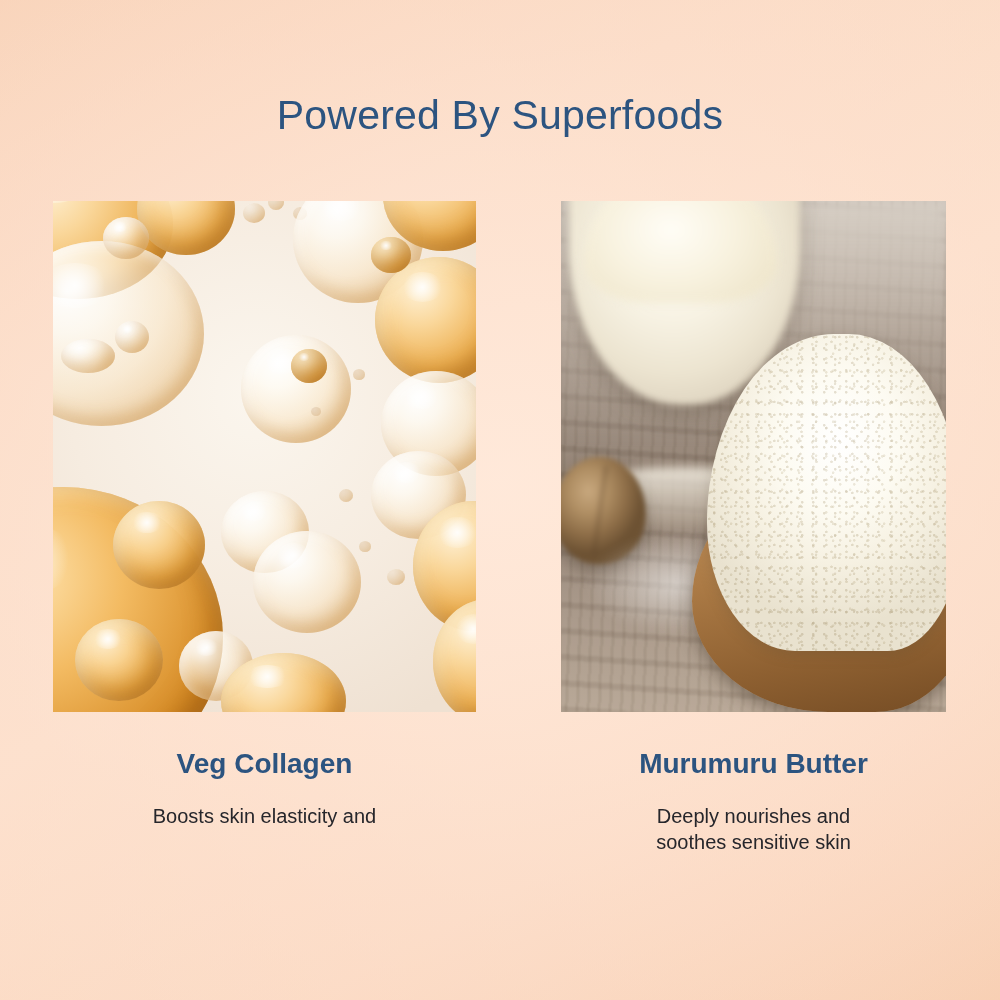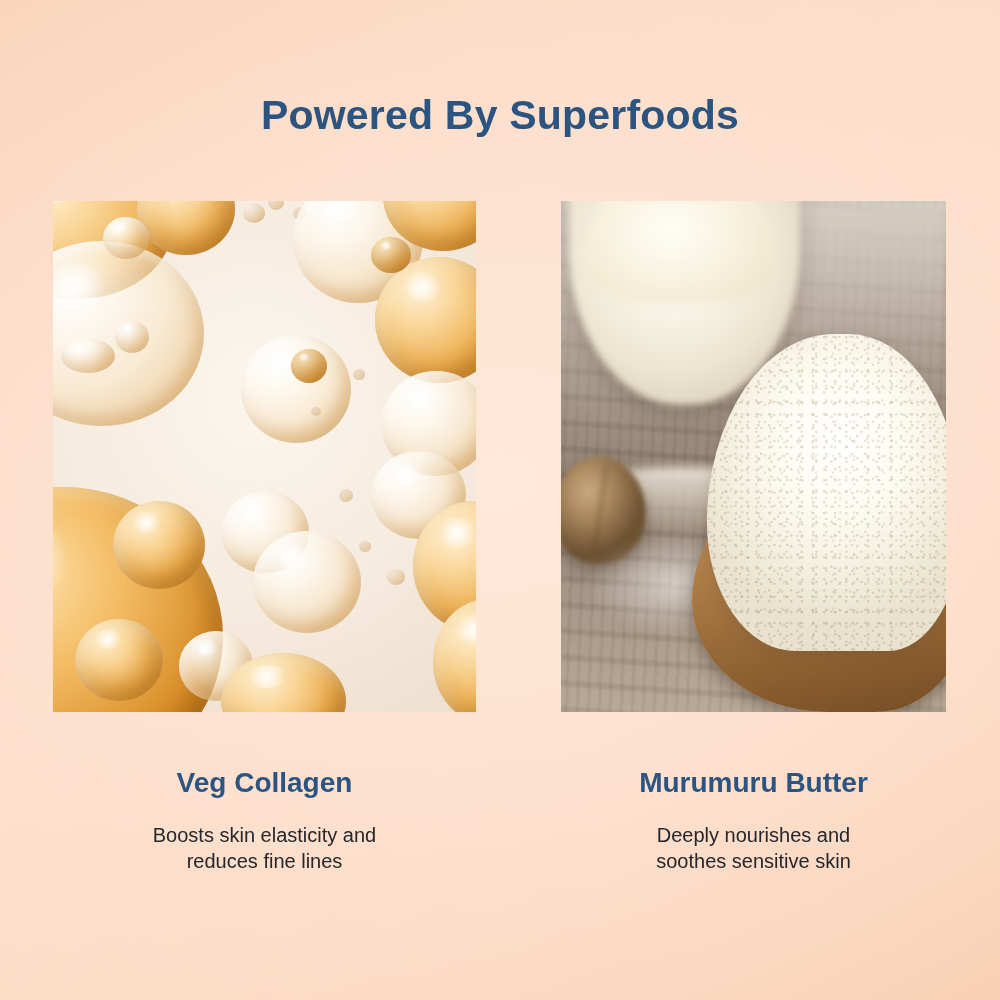--- a/index.html
+++ b/index.html
@@ -27,21 +27,21 @@
   }
 
   
   .title {
     position: absolute;
     left: 0;
     right: 0;
     top: 93px;
     text-align: center;
     font-size: 41px;
-    font-weight: 700;
+    font-weight: 400;
     letter-spacing: 0.2px;
     color: #2c5480;
     line-height: 1.12;
     white-space: nowrap;
   }
 
   
   .cards {
     position: absolute;
     left: 53px;
@@ -218,21 +218,21 @@
     left: 4%;
     bottom: 14%;
     width: 52%;
     height: 22%;
     background: radial-gradient(60% 60% at 50% 50%, rgba(255,255,255,0.55) 0%, rgba(255,255,255,0) 75%);
     filter: blur(5px);
   }
 
   
   .caption {
-    margin-top: 54px;
+    margin-top: 35px;
     text-align: center;
   }
   .ing-name {
     font-size: 28px;
     font-weight: 700;
     color: #2c5480;
     line-height: 1.2;
     white-space: nowrap;
   }
   .ing-desc {
@@ -295,21 +295,20 @@
         <div class="bub amber" style="left:168px; top:452px; width:125px; height:96px;"></div>
         <div class="bub pale nohl" style="left:286px; top:288px; width:14px; height:13px;"></div>
         <div class="bub pale nohl" style="left:306px; top:340px; width:12px; height:11px;"></div>
         <div class="bub pale nohl" style="left:334px; top:368px; width:18px; height:16px;"></div>
       </div>
 
       <div class="caption">
         <div class="ing-name">Veg Collagen</div>
         <div class="ing-desc">
           <span class="ln">Boosts skin elasticity and</span>
-          <span class="ln">reduces fine lines</span>
         </div>
       </div>
     </div>
 
     <div class="card right">
 
       <div class="photo">
         <div class="butter-bg"></div>
         <div class="wood-grain"></div>
         <div class="blurtop"></div>

